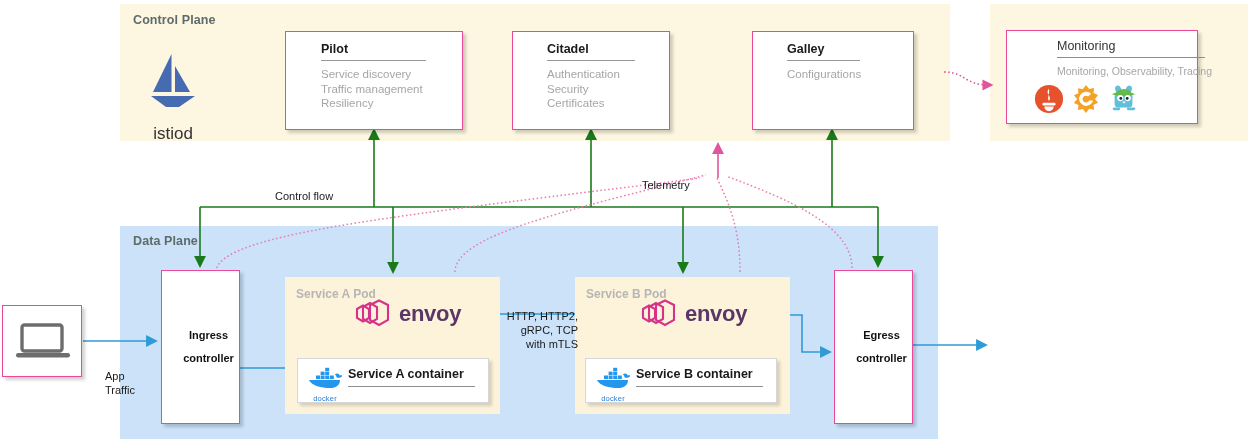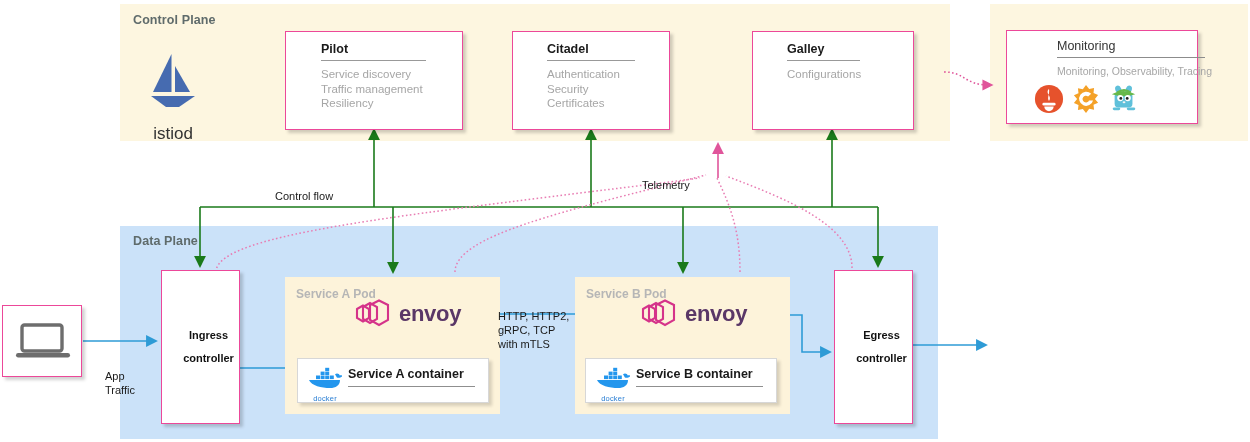--- a/index.html
+++ b/index.html
@@ -76,21 +76,21 @@
   .svc-title{position:absolute;left:50px;top:8px;font-weight:bold;font-size:12.5px;color:#1a1a1a;}
   .svc-rule{position:absolute;left:50px;top:27px;width:127px;height:1px;background:#8f8f8f;}
   .docker{position:absolute;left:8px;top:8px;width:38px;text-align:center;}
   .docker-word{font-size:7.5px;color:#2a7fd4;margin-top:1px;letter-spacing:.2px;}
 
   
   .ftext{position:absolute;font-size:11px;color:#1a1a1a;line-height:14px;margin-top:24px;}
   #t-control-flow{left:275px;top:165px;}
   #t-telemetry{left:642px;top:154px;}
   #t-app-traffic{left:105px;top:345px;text-align:left;width:42px;}
-  #t-proto{left:498px;top:285px;width:80px;text-align:left;line-height:14px;}
+  #t-proto{left:498px;top:285px;width:80px;text-align:right;line-height:14px;}
 </style>
 </head>
 <body>
 
 <div class="zone" id="control-plane"></div>
 <div class="zone-label" style="left:133px;top:13px;">Control Plane</div>
 
 <div class="zone" id="monitor-plane"></div>
 
 <div class="zone" id="data-plane"></div>

